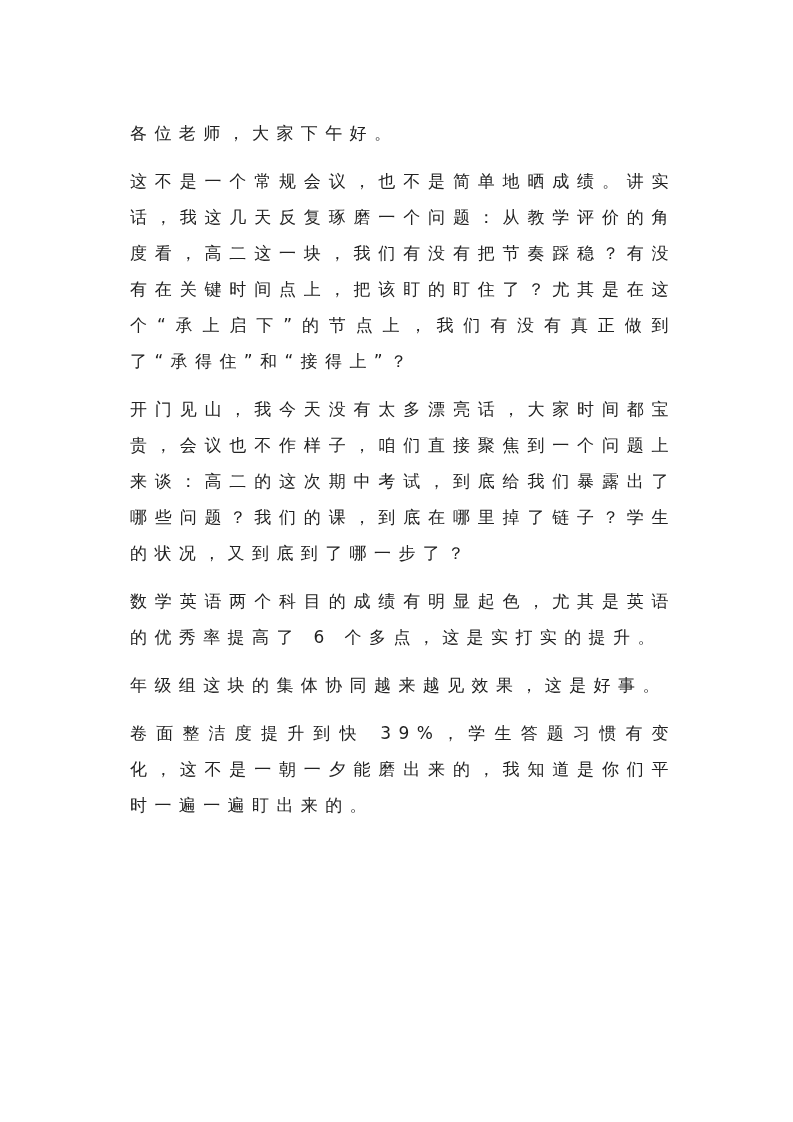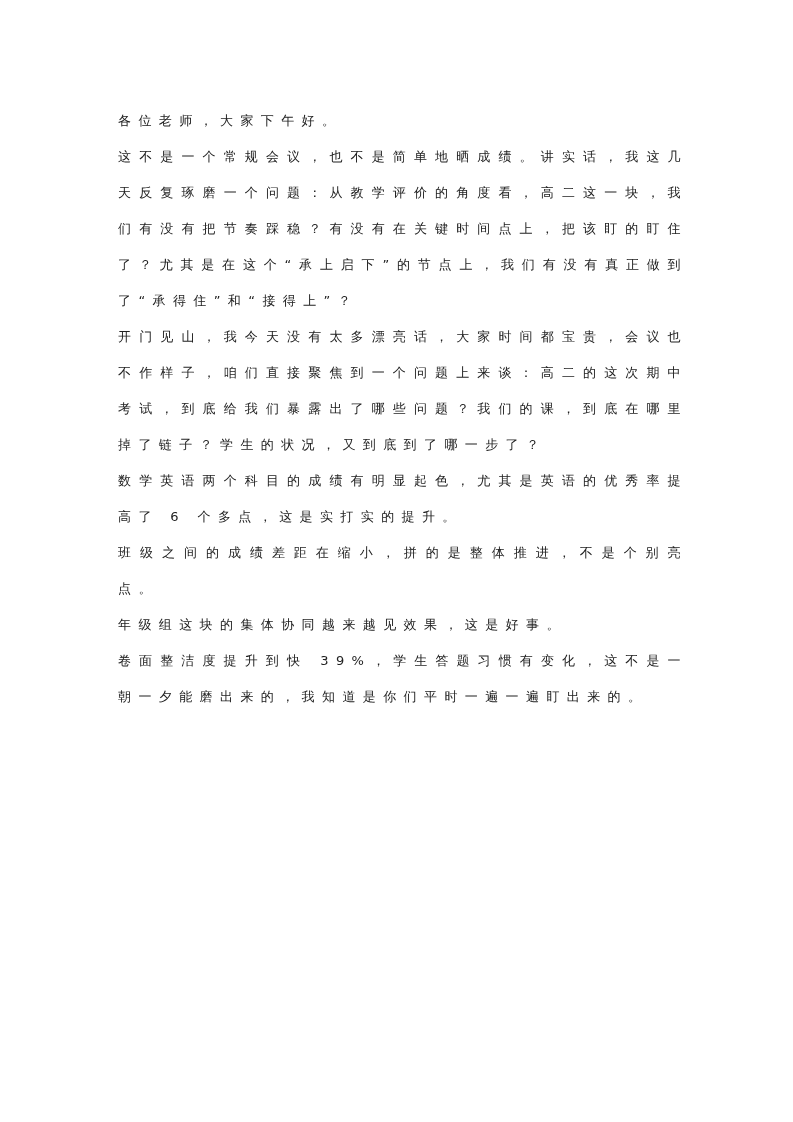--- a/index.html
+++ b/index.html
@@ -13,36 +13,35 @@
       position: relative;
       overflow: hidden;
     }
     .page {
       position: absolute;
       left: 118px;
       top: 103px;
       width: 570px;
     }
     .para {
-      margin: 0;
+      margin: 12px;
       padding: 0;
       font-family: "DejaVu Sans", "Liberation Sans", sans-serif;
-      font-size: 13px;
+      font-size: 17px;
       line-height: 36px;
       letter-spacing: 7.4px;
       color: #222222;
       text-align: justify;
       word-break: break-all;
       font-weight: normal;
     }
   </style>
 </head>
 <body>
 
 <div class="page">
   <p class="para">各位老师，大家下午好。</p>
   <p class="para">这不是一个常规会议，也不是简单地晒成绩。讲实话，我这几天反复琢磨一个问题：从教学评价的角度看，高二这一块，我们有没有把节奏踩稳？有没有在关键时间点上，把该盯的盯住了？尤其是在这个“承上启下”的节点上，我们有没有真正做到了“承得住”和“接得上”？</p>
   <p class="para">开门见山，我今天没有太多漂亮话，大家时间都宝贵，会议也不作样子，咱们直接聚焦到一个问题上来谈：高二的这次期中考试，到底给我们暴露出了哪些问题？我们的课，到底在哪里掉了链子？学生的状况，又到底到了哪一步了？</p>
   <p class="para">数学英语两个科目的成绩有明显起色，尤其是英语的优秀率提高了 6 个多点，这是实打实的提升。</p>
-  <p class="para">班级之间的成绩差距在缩小，拼的是整体推进，不是个别亮点。</p>
   <p class="para">年级组这块的集体协同越来越见效果，这是好事。</p>
   <p class="para">卷面整洁度提升到快 39%，学生答题习惯有变化，这不是一朝一夕能磨出来的，我知道是你们平时一遍一遍盯出来的。</p>
 </div>
 
 </body></html>

